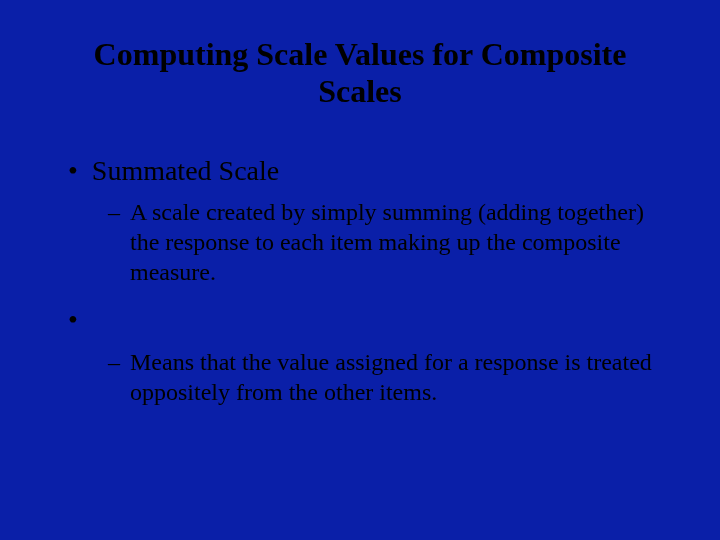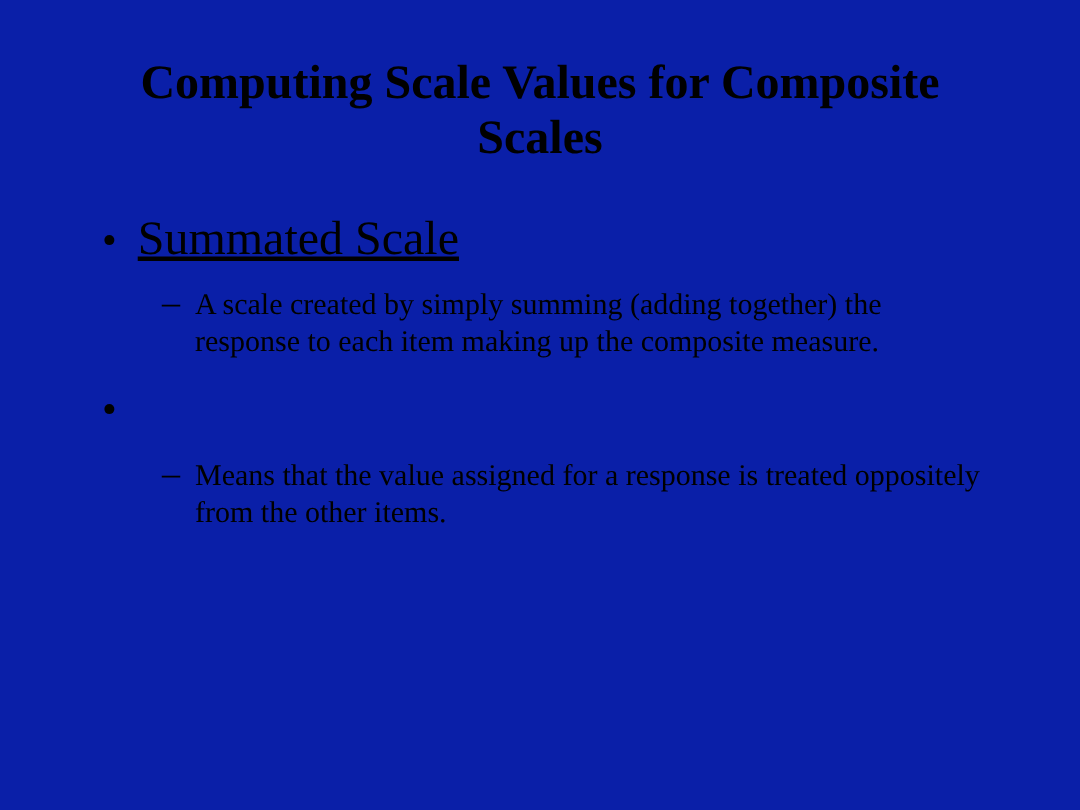--- a/index.html
+++ b/index.html
@@ -17,21 +17,21 @@
   .slide {
     box-sizing: border-box;
     width: 720px;
     height: 540px;
     padding: 36px 48px 40px 48px;
   }
   .title {
     font-size: 32px;
     line-height: 1.15;
     text-align: center;
-    margin: 0 auto 29px auto;
+    margin: 0 auto 44px auto;
     max-width: 560px;
   }
   ul.level1 {
     list-style: none;
     margin: 0;
     padding: 0 8px 0 20px;
   }
   ul.level1 > li {
     margin: 0 0 10px 0;
   }
@@ -39,44 +39,43 @@
     display: flex;
     align-items: baseline;
   }
   .l1-bullet {
     font-size: 28px;
     line-height: 1.2;
     margin-right: 14px;
     flex: 0 0 auto;
   }
   .l1-text {
-    font-size: 32px;
+    font-size: 28px;
     line-height: 1.2;
-    text-decoration: underline;
   }
   ul.level2 {
     list-style: none;
     margin: 10px 0 16px 0;
     padding: 0 0 0 40px;
   }
   ul.level2 > li {
     margin: 0 0 6px 0;
   }
   .l2-row {
     display: flex;
     align-items: baseline;
   }
   .l2-bullet {
     font-size: 24px;
     line-height: 1.25;
     margin-right: 10px;
     flex: 0 0 auto;
   }
   .l2-text {
-    font-size: 20px;
+    font-size: 24px;
     line-height: 1.25;
     max-width: 530px;
   }
 </style>
 </head>
 <body>
 
 <div class="slide">
   <h1 class="title">Computing Scale Values for Composite Scales</h1>
 

